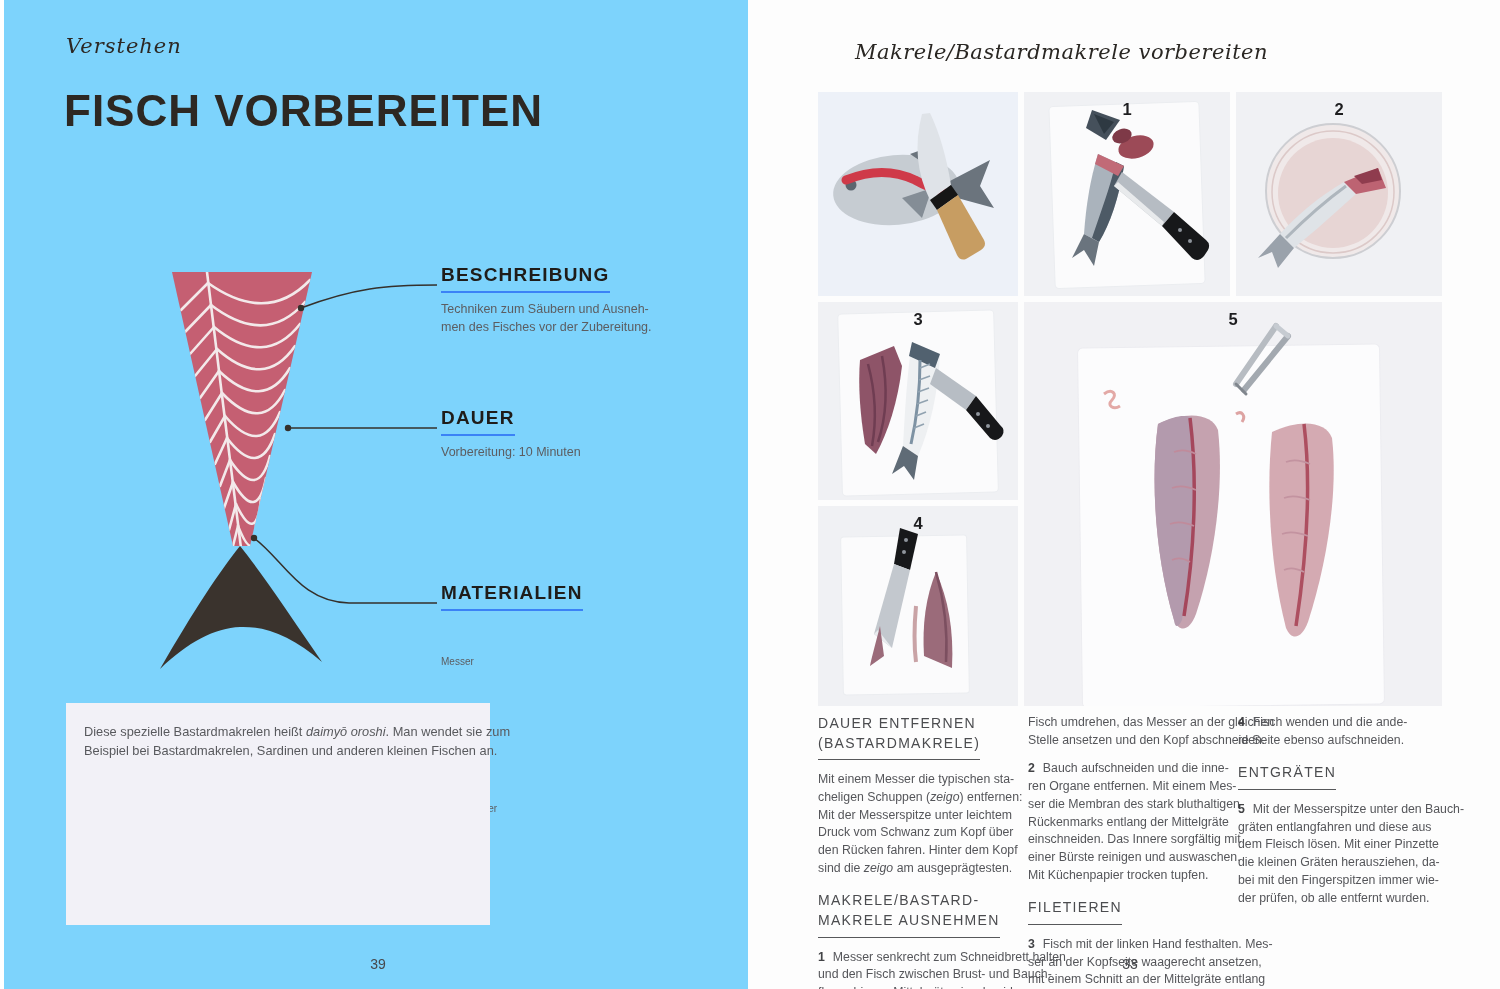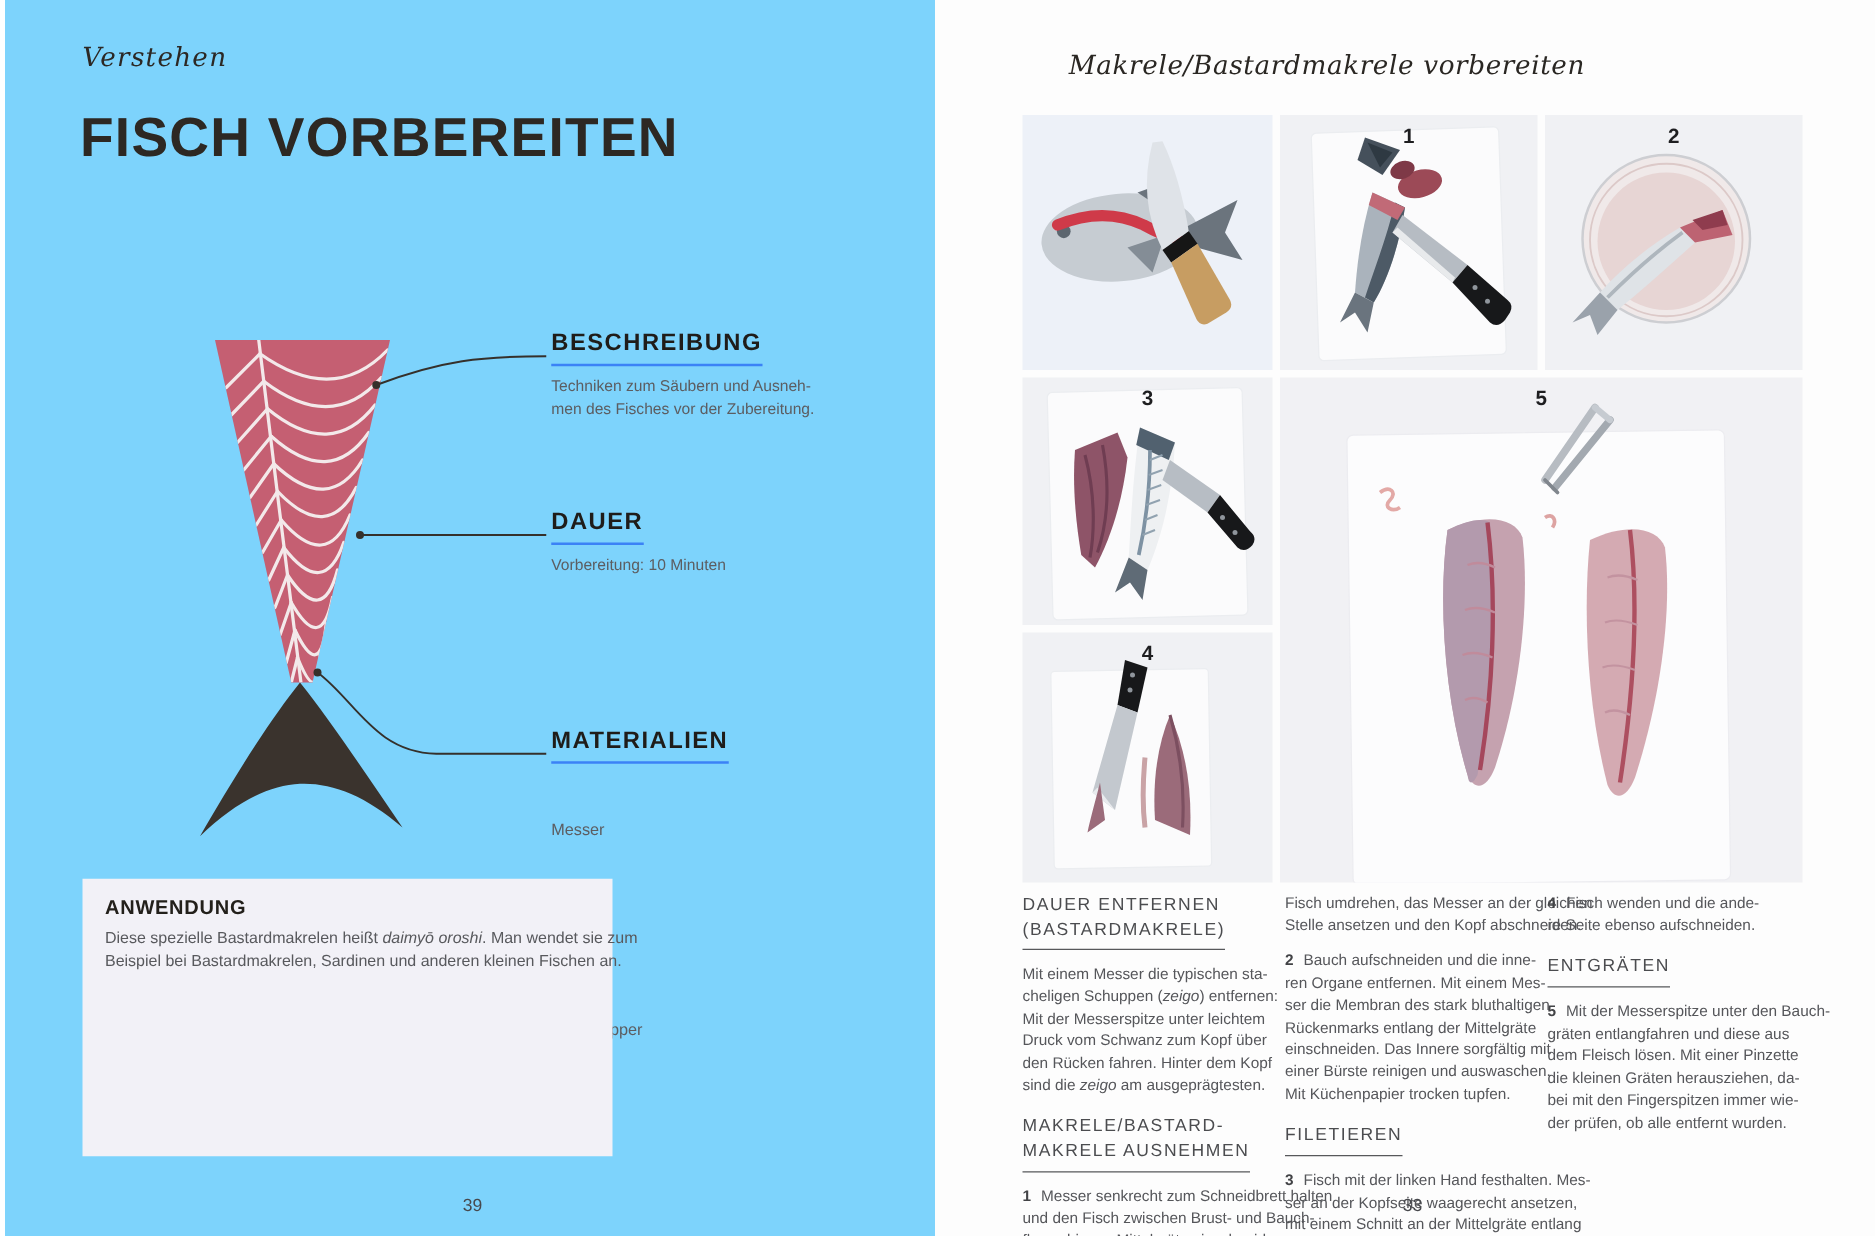--- a/index.html
+++ b/index.html
@@ -9,21 +9,21 @@
   .left-page{position:absolute;left:4px;top:0;width:817px;height:989px;background:#7dd3fc;}
   .kicker{position:absolute;left:62px;top:34px;font-family:"DejaVu Serif",serif;font-style:italic;
           font-size:21px;color:#2c2824;letter-spacing:1px;}
   .big-title{position:absolute;left:60px;top:86px;font-size:44px;font-weight:700;color:#2d2823;
              letter-spacing:1px;}
   .tail-svg{position:absolute;left:0;top:0;}
   .label-block{position:absolute;left:437px;width:250px;}
   .label-heading{display:inline-block;font-size:19px;font-weight:700;color:#1f1c19;
                  letter-spacing:1.2px;padding-bottom:5px;border-bottom:2px solid #3b82f6;}
   .label-body{margin-top:8px;font-size:12.5px;line-height:1.42;color:#5c5d61;white-space:pre;}
-  .mat-item{font-size:13px;line-height:1.38;color:#5c5d61;}
+  .mat-item{font-size:10px;line-height:1.38;color:#5c5d61;}
   .anw-box{position:absolute;left:62px;top:703px;width:424px;height:222px;background:#f2f1f7;
            box-sizing:border-box;padding:15px 18px;}
   .anw-heading{font-size:16px;font-weight:700;color:#23201b;letter-spacing:0.6px;}
   .anw-text{margin-top:4px;font-size:12.8px;line-height:1.5;color:#58595d;white-space:pre;}
   .pagenum{position:absolute;font-size:14px;color:#47484c;}
   .pagenum.left{left:0;width:748px;text-align:center;top:956px;}
   .pagenum.right{left:818px;width:624px;text-align:center;top:956px;}
   
   .right-page{position:absolute;left:748px;top:0;width:752px;height:989px;background:#fdfdfd;}
   .r-header{position:absolute;left:815px;top:40px;font-family:"DejaVu Serif",serif;font-style:italic;
@@ -116,21 +116,20 @@
       <div class="label-heading">MATERIALIEN</div>
       <div class="label-body">
         <div class="mat-item">Messer</div>
         <div class="mat-item">Bürste</div>
         <div class="mat-item">Pinzette</div>
         <div class="mat-item">Entschupper</div>
       </div>
     </div>
 
     <div class="anw-box">
-      <div class="anw-heading">ANWENDUNG</div>
       <div class="anw-text"><span>Diese spezielle Bastardmakrelen heißt </span><em>daimyō oroshi</em><span>. Man wendet sie zum
 Beispiel bei Bastardmakrelen, Sardinen und anderen kleinen Fischen an.</span></div>
     </div>
 
     <div class="pagenum left">39</div>
   </div>
 
   <div class="right-page"></div>
   <div class="r-header">Makrele/Bastardmakrele vorbereiten</div>
 

